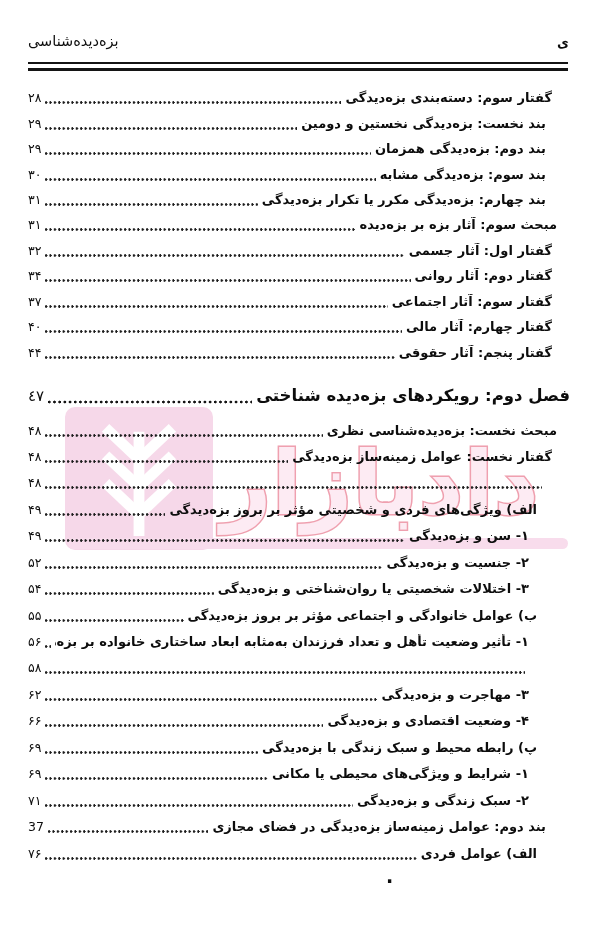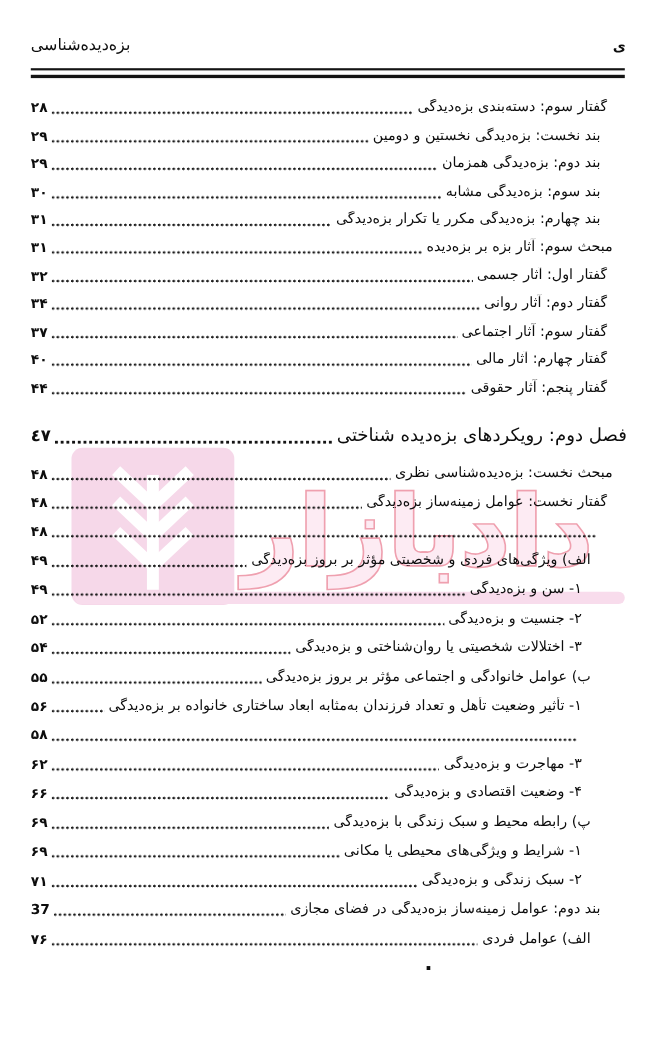--- a/index.html
+++ b/index.html
@@ -32,24 +32,24 @@
   .wm-text-svg{position:absolute;left:152px;top:0;width:330px;height:150px;}
   .wm-bar{
     position:absolute;left:5px;top:136px;width:500px;height:11px;
     background:#f8dcec;border-radius:6px;
   }
 
   
   .toc{position:absolute;top:85px;left:28px;right:30px;direction:rtl;z-index:2;}
   .toc-row{display:flex;align-items:center;height:25.45px;}
   .toc-row .t{
-    font-weight:normal;font-size:13px;white-space:nowrap;letter-spacing:-0.1px;
+    font-weight:bold;font-size:13px;white-space:nowrap;letter-spacing:-0.1px;
     flex:0 1 auto;min-width:0;overflow:hidden;
   }
-  .toc-row .pg{font-weight:bold;font-size:12.5px;white-space:nowrap;}
+  .toc-row .pg{font-weight:normal;font-size:12.5px;white-space:nowrap;}
   .toc-row .dots{
     flex:1 1 0;min-width:6px;height:5px;margin:0 4px;
     align-self:center;transform:translateY(5px);
     background-image:radial-gradient(circle at 1.1px 2.5px,#1c1c1c 1.05px,transparent 1.4px);
     background-size:4.4px 5px;background-repeat:repeat-x;
   }
   
   .level-mabhath{padding-right:13px;}
   .level-goftar{padding-right:18px;}
   .level-band{padding-right:24px;}

